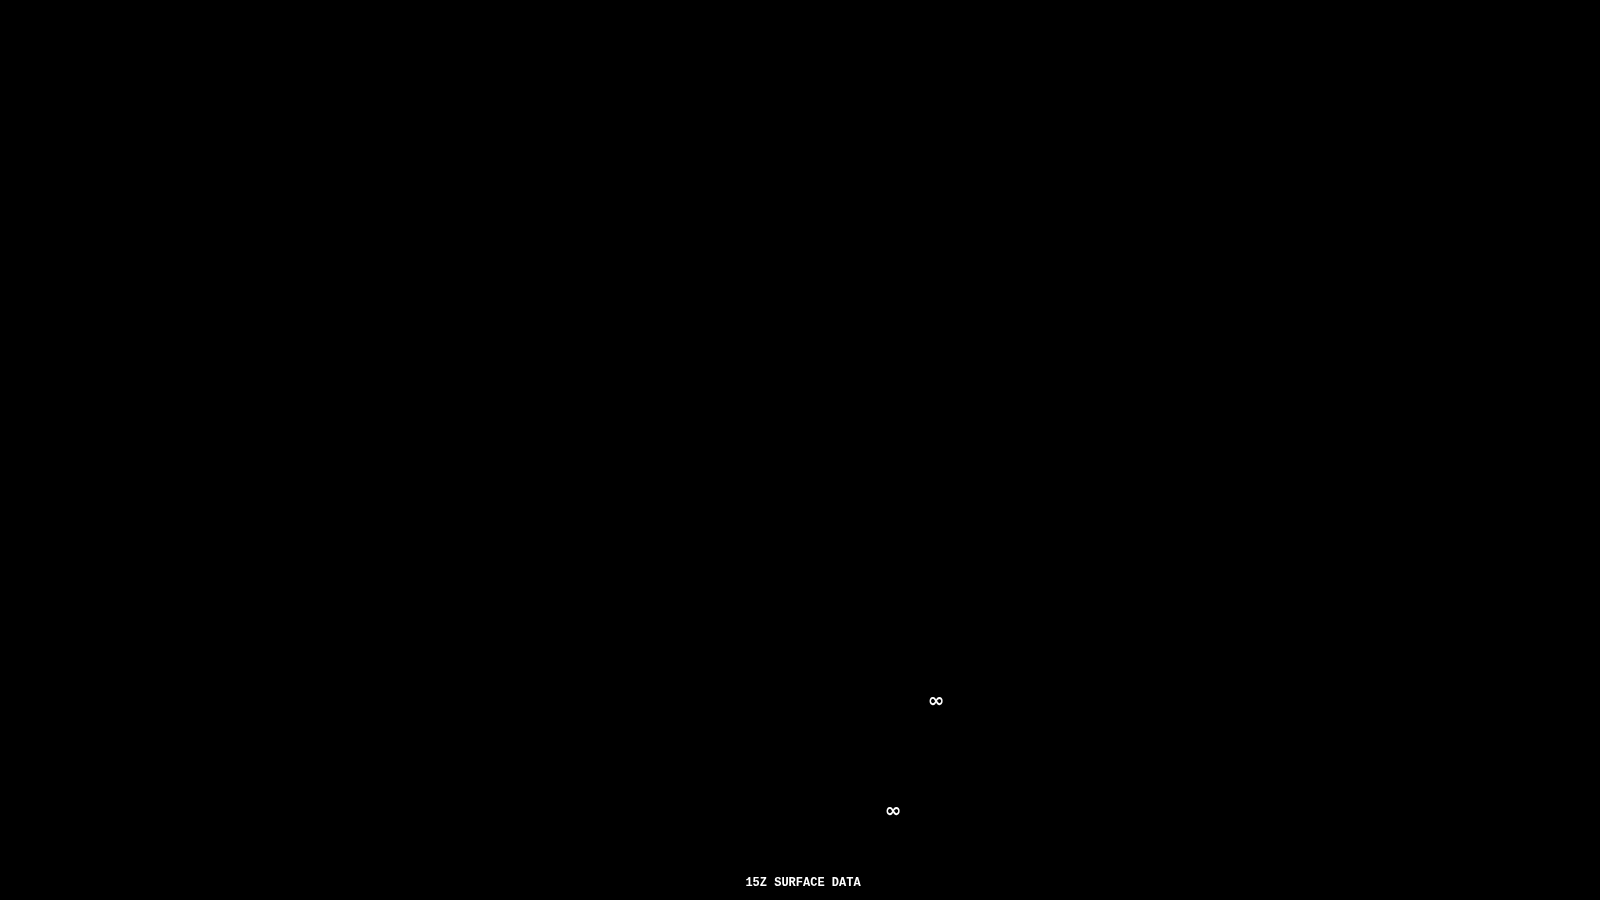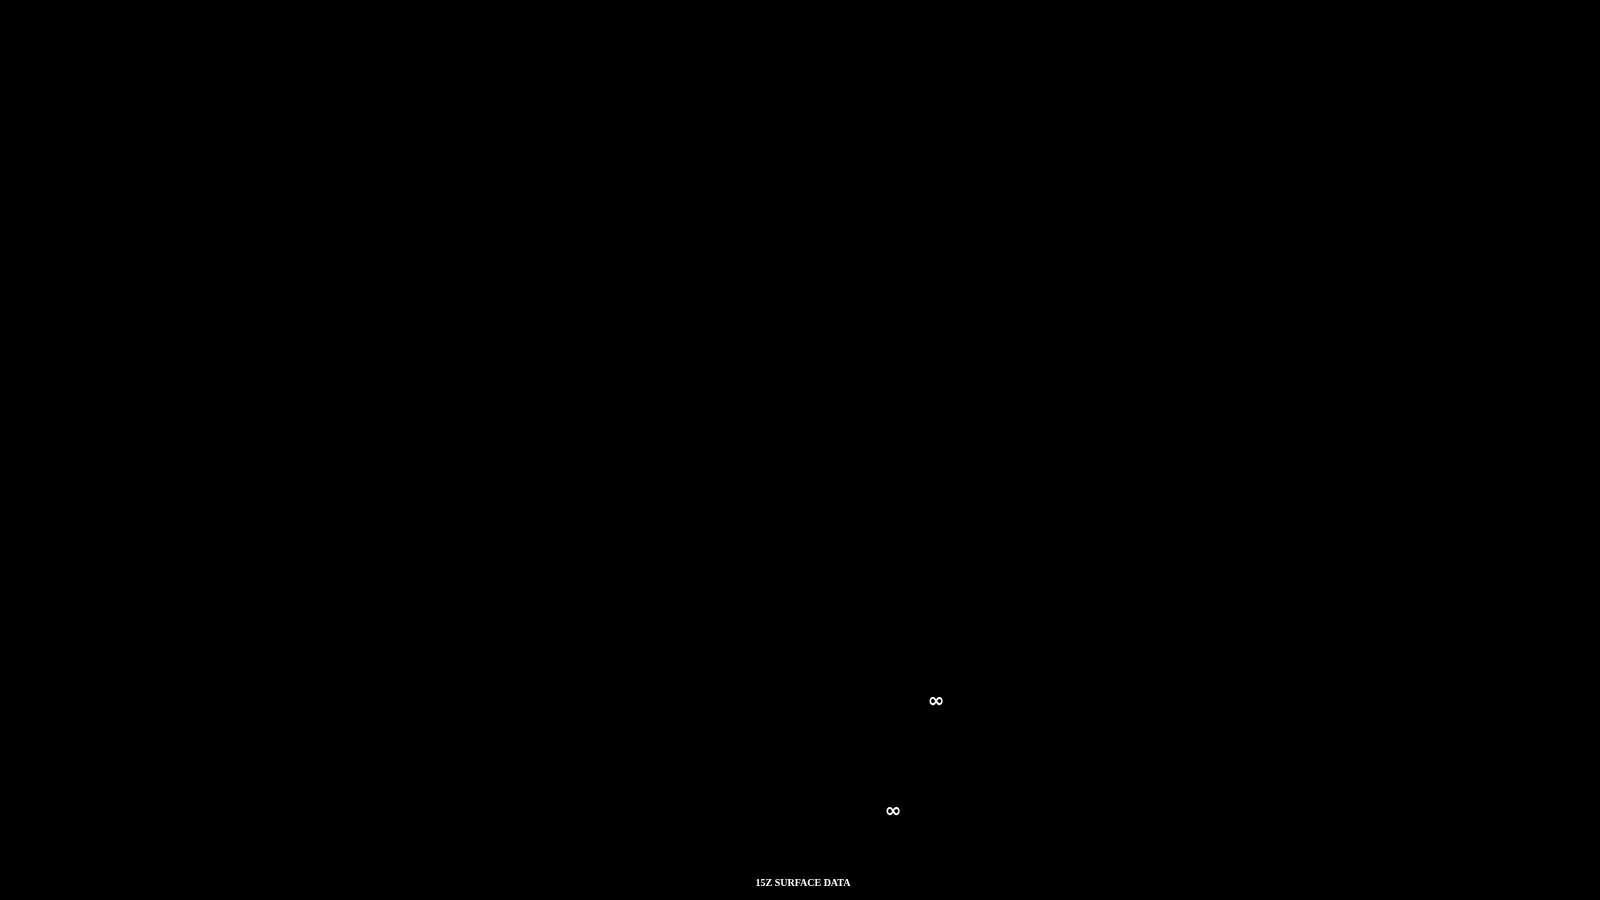--- a/index.html
+++ b/index.html
@@ -24,23 +24,23 @@
     font-weight: bold;
     line-height: 1;
     white-space: pre;
   }
   .plot-title {
     position: absolute;
     left: 803px;
     top: 876px;
     transform: translateX(-50%);
     color: #ffffff;
-    font-family: Liberation Serif, serif;
+    font-family: Liberation Mono, monospace;
     font-weight: bold;
-    font-size: 10px;
+    font-size: 12px;
     line-height: 14px;
     letter-spacing: 0px;
     white-space: pre;
   }
 </style>
 </head>
 <body>
 
 <div class="plot" style="background: rgb(0, 0, 0);">
 

